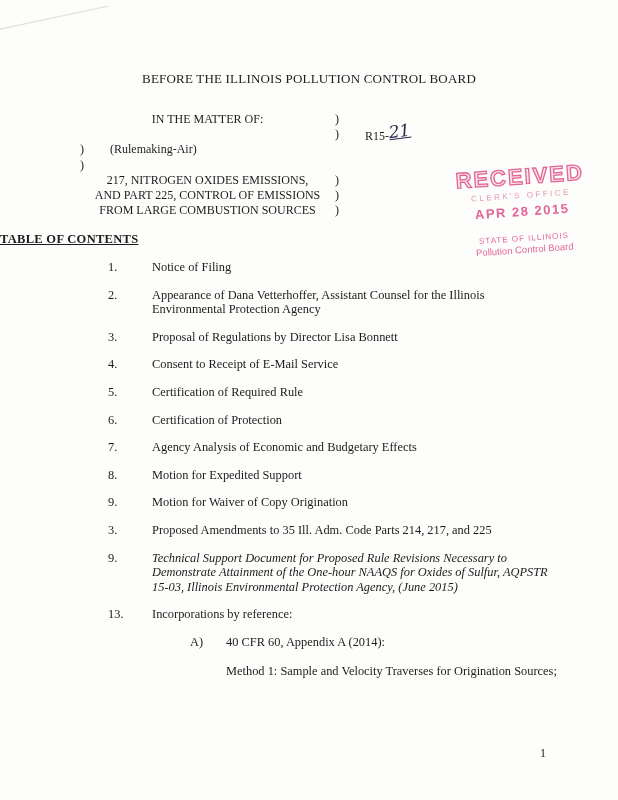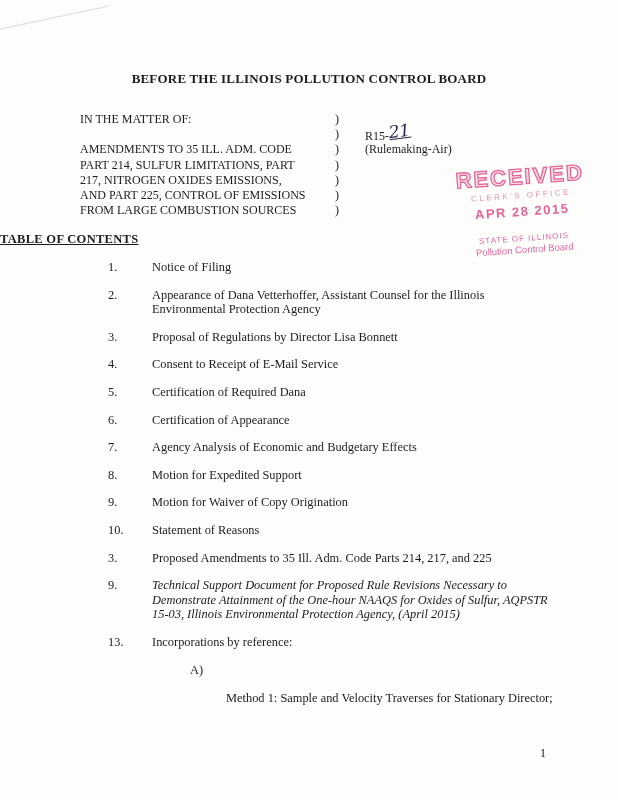--- a/index.html
+++ b/index.html
@@ -10,25 +10,25 @@
     font-family:"Liberation Serif", serif;
     color:#1c1c1c;
     overflow:hidden;
   }
   .scan-artifact {
     position:absolute; top:18px; left:-10px; width:120px; height:1px;
     background:#c9c9c4; transform:rotate(-12deg); opacity:.6;
   }
   .court-header {
     position:absolute; top:71px; left:0; right:0;
-    text-align:center; font-weight:bold; font-size:13px; letter-spacing:.2px;
+    text-align:center; font-weight:normal; font-size:13px; letter-spacing:.2px;
   }
   .caption { position:absolute; top:112px; left:80px; width:480px; font-size:12px; }
   .cap-row { display:flex; height:15.2px; white-space:nowrap; }
-  .cap-left { width:255px; flex:none; }
+  .cap-left { width:255px; flex:none;text-align:center; }
   .cap-paren { width:30px; flex:none; }
   .cap-right { flex:none; }
   .handwritten {
     display:inline-block;
     font-family:"DejaVu Serif", serif;
     font-style:italic;
     font-size:17px;
     color:#26264a;
     transform:rotate(-7deg) translateY(-3px);
     border-bottom:1.5px solid #26264a;
@@ -84,26 +84,24 @@
       <span class="cap-left">IN THE MATTER OF:</span>
       <span class="cap-paren">)</span>
       <span class="cap-right"></span>
     </div>
     <div class="cap-row">
       <span class="cap-left"></span>
       <span class="cap-paren">)</span>
       <span class="cap-right"><span>R15-</span><span class="handwritten">21</span></span>
     </div>
     <div class="cap-row">
-      <span class="cap-left">AMENDMENTS TO 35 ILL. ADM. CODE</span>
       <span class="cap-paren">)</span>
       <span class="cap-right">(Rulemaking-Air)</span>
     </div>
     <div class="cap-row">
-      <span class="cap-left">PART 214, SULFUR LIMITATIONS, PART</span>
       <span class="cap-paren">)</span>
       <span class="cap-right"></span>
     </div>
     <div class="cap-row">
       <span class="cap-left">217, NITROGEN OXIDES EMISSIONS,</span>
       <span class="cap-paren">)</span>
       <span class="cap-right"></span>
     </div>
     <div class="cap-row">
       <span class="cap-left">AND PART 225, CONTROL OF EMISSIONS</span>
@@ -139,55 +137,52 @@
     <div class="toc-item">
       <span class="toc-num">3.</span>
       <span class="toc-text">Proposal of Regulations by Director Lisa Bonnett</span>
     </div>
     <div class="toc-item">
       <span class="toc-num">4.</span>
       <span class="toc-text">Consent to Receipt of E-Mail Service</span>
     </div>
     <div class="toc-item">
       <span class="toc-num">5.</span>
-      <span class="toc-text">Certification of Required Dana</span>
+      <span class="toc-text">Certification of Required Rule</span>
     </div>
     <div class="toc-item">
       <span class="toc-num">6.</span>
-      <span class="toc-text">Certification of Appearance</span>
+      <span class="toc-text">Certification of Protection</span>
     </div>
     <div class="toc-item">
       <span class="toc-num">7.</span>
       <span class="toc-text">Agency Analysis of Economic and Budgetary Effects</span>
     </div>
     <div class="toc-item">
       <span class="toc-num">8.</span>
       <span class="toc-text">Motion for Expedited Support</span>
     </div>
     <div class="toc-item">
       <span class="toc-num">9.</span>
       <span class="toc-text">Motion for Waiver of Copy Origination</span>
     </div>
     <div class="toc-item">
-      <span class="toc-num">10.</span>
-      <span class="toc-text">Statement of Reasons</span>
-    </div>
-    <div class="toc-item">
       <span class="toc-num">3.</span>
       <span class="toc-text">Proposed Amendments to 35 Ill. Adm. Code Parts 214, 217, and 225</span>
     </div>
     <div class="toc-item">
       <span class="toc-num">9.</span>
-      <span class="toc-text italic">Technical Support Document for Proposed Rule Revisions Necessary to Demonstrate Attainment of the One-hour NAAQS for Oxides of Sulfur, AQPSTR 15-03, Illinois Environmental Protection Agency, (April 2015)</span>
+      <span class="toc-text italic">Technical Support Document for Proposed Rule Revisions Necessary to Demonstrate Attainment of the One-hour NAAQS for Oxides of Sulfur, AQPSTR 15-03, Illinois Environmental Protection Agency, (June 2015)</span>
     </div>
     <div class="toc-item">
       <span class="toc-num">13.</span>
       <span class="toc-text">Incorporations by reference:</span>
     </div>
     <div class="toc-sub">
       <span class="sub-label">A)</span>
+      <span>40 CFR 60, Appendix A (2014):</span>
     </div>
-    <div class="method-line">Method 1: Sample and Velocity Traverses for Stationary Director;</div>
+    <div class="method-line">Method 1: Sample and Velocity Traverses for Origination Sources;</div>
   </div>
 
   <div class="page-number">1</div>
 
 </div>
 
 </body></html>

